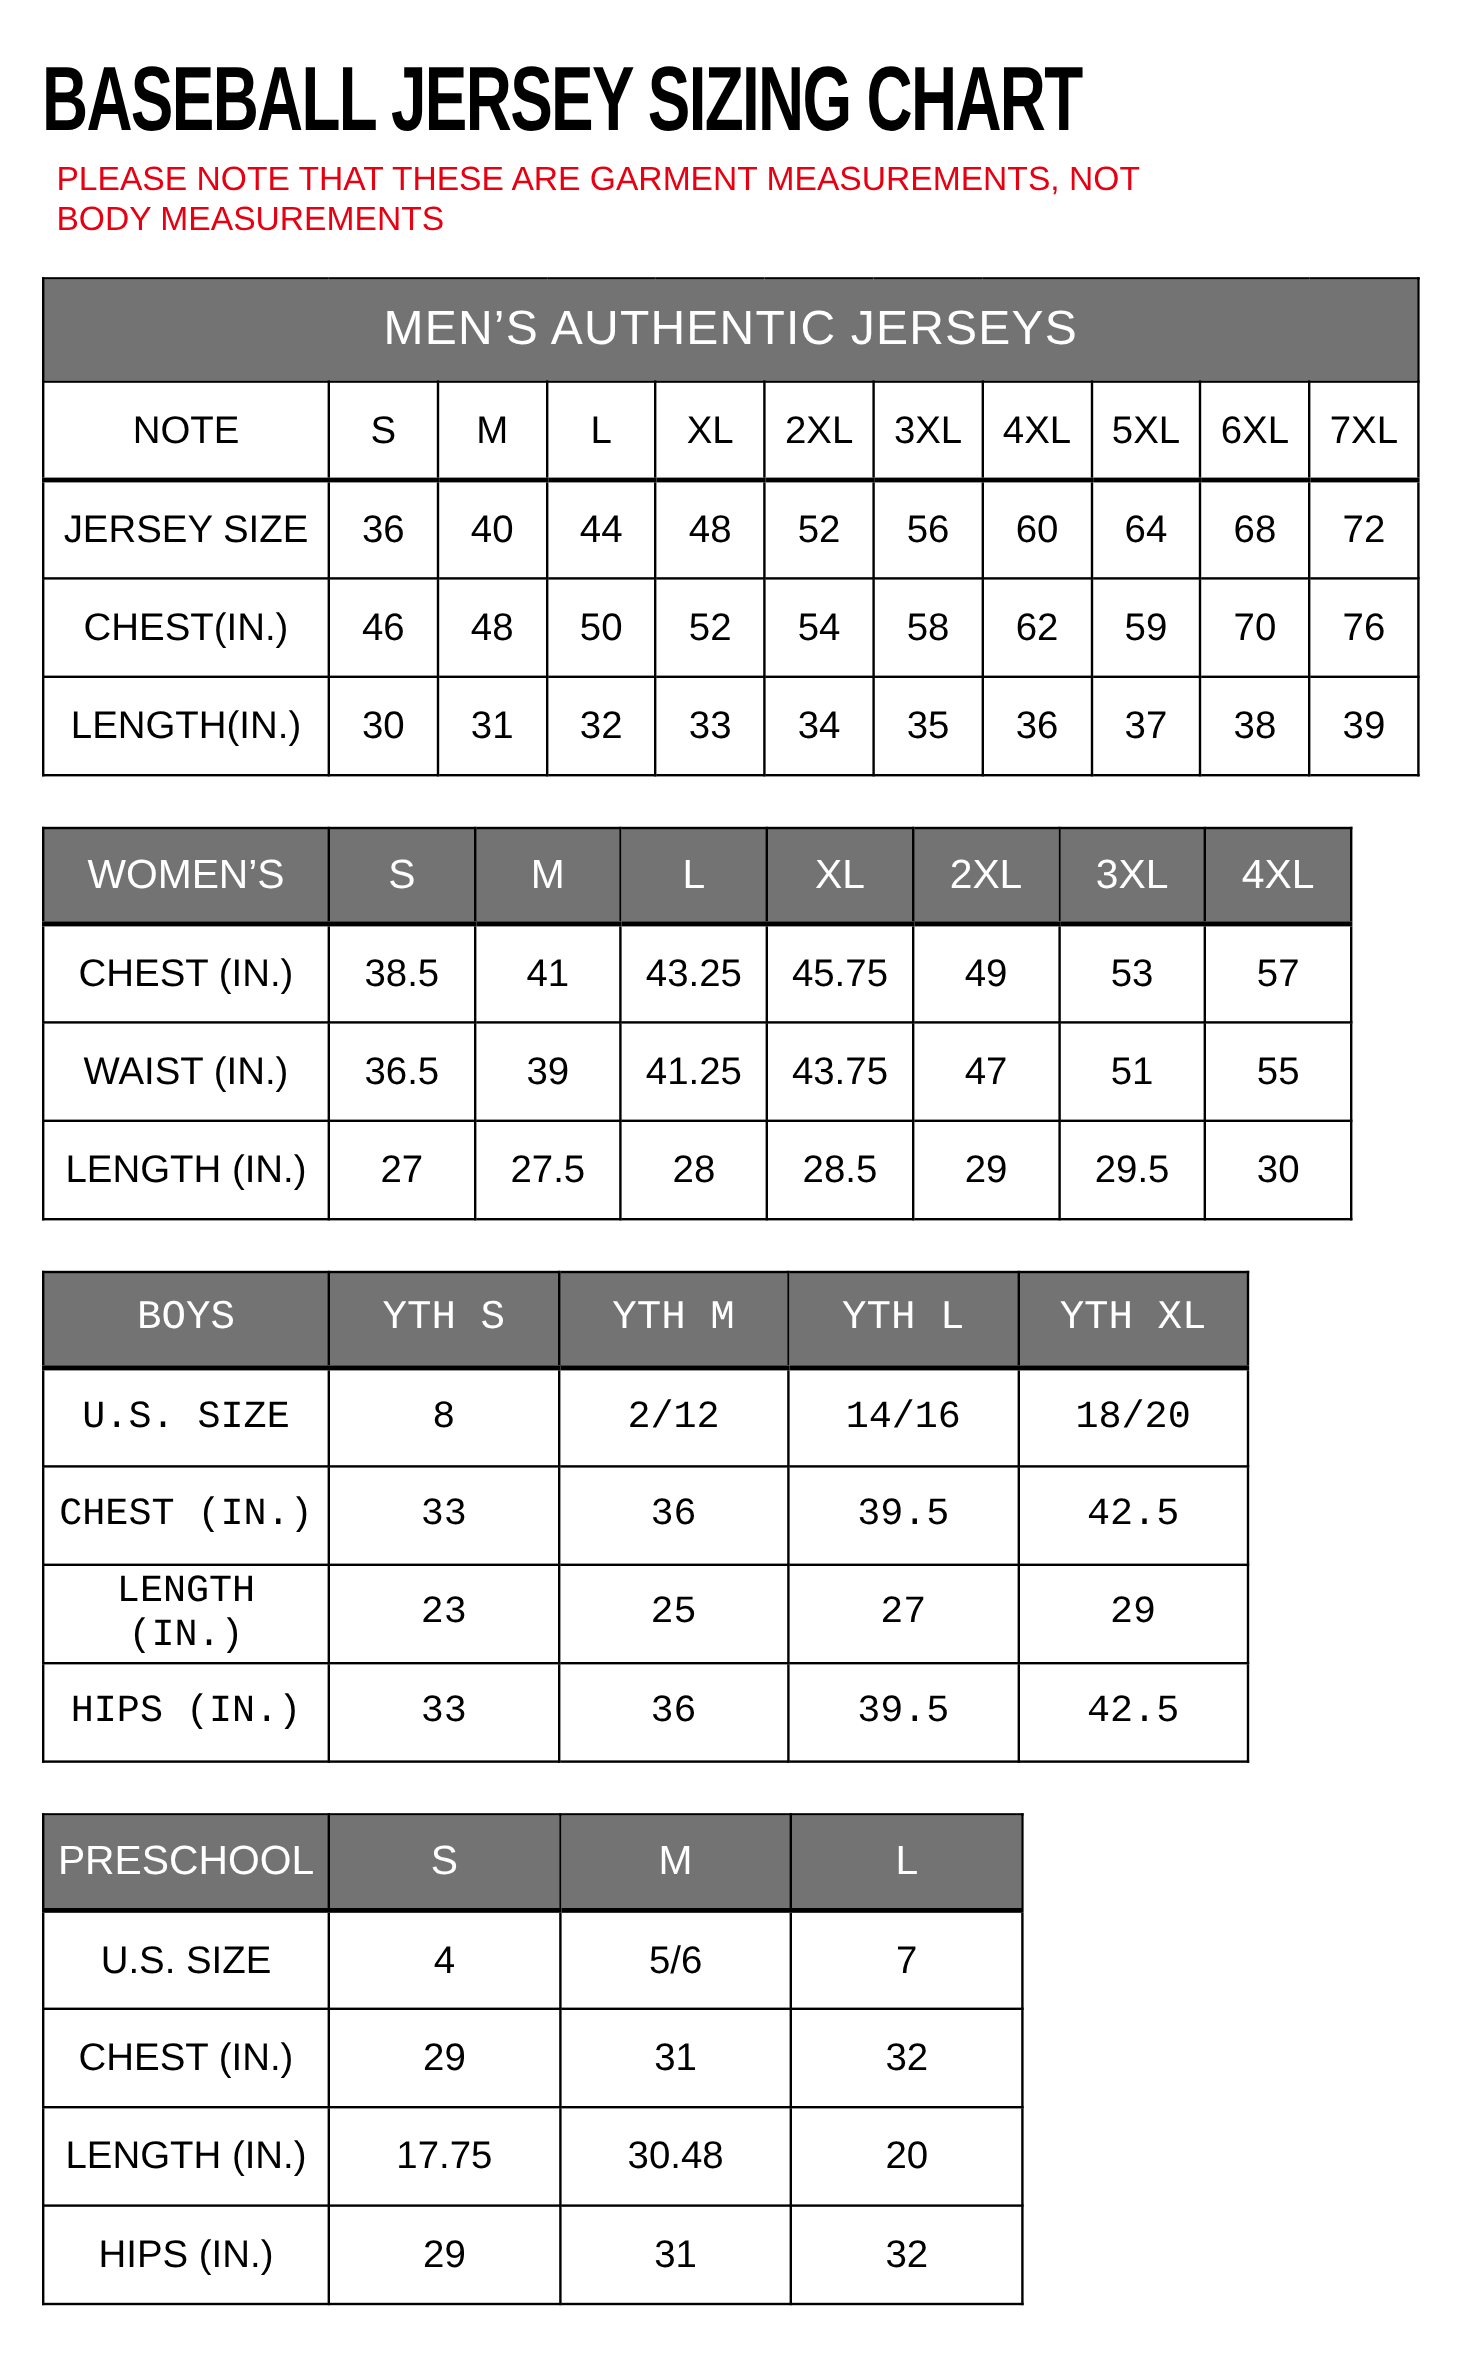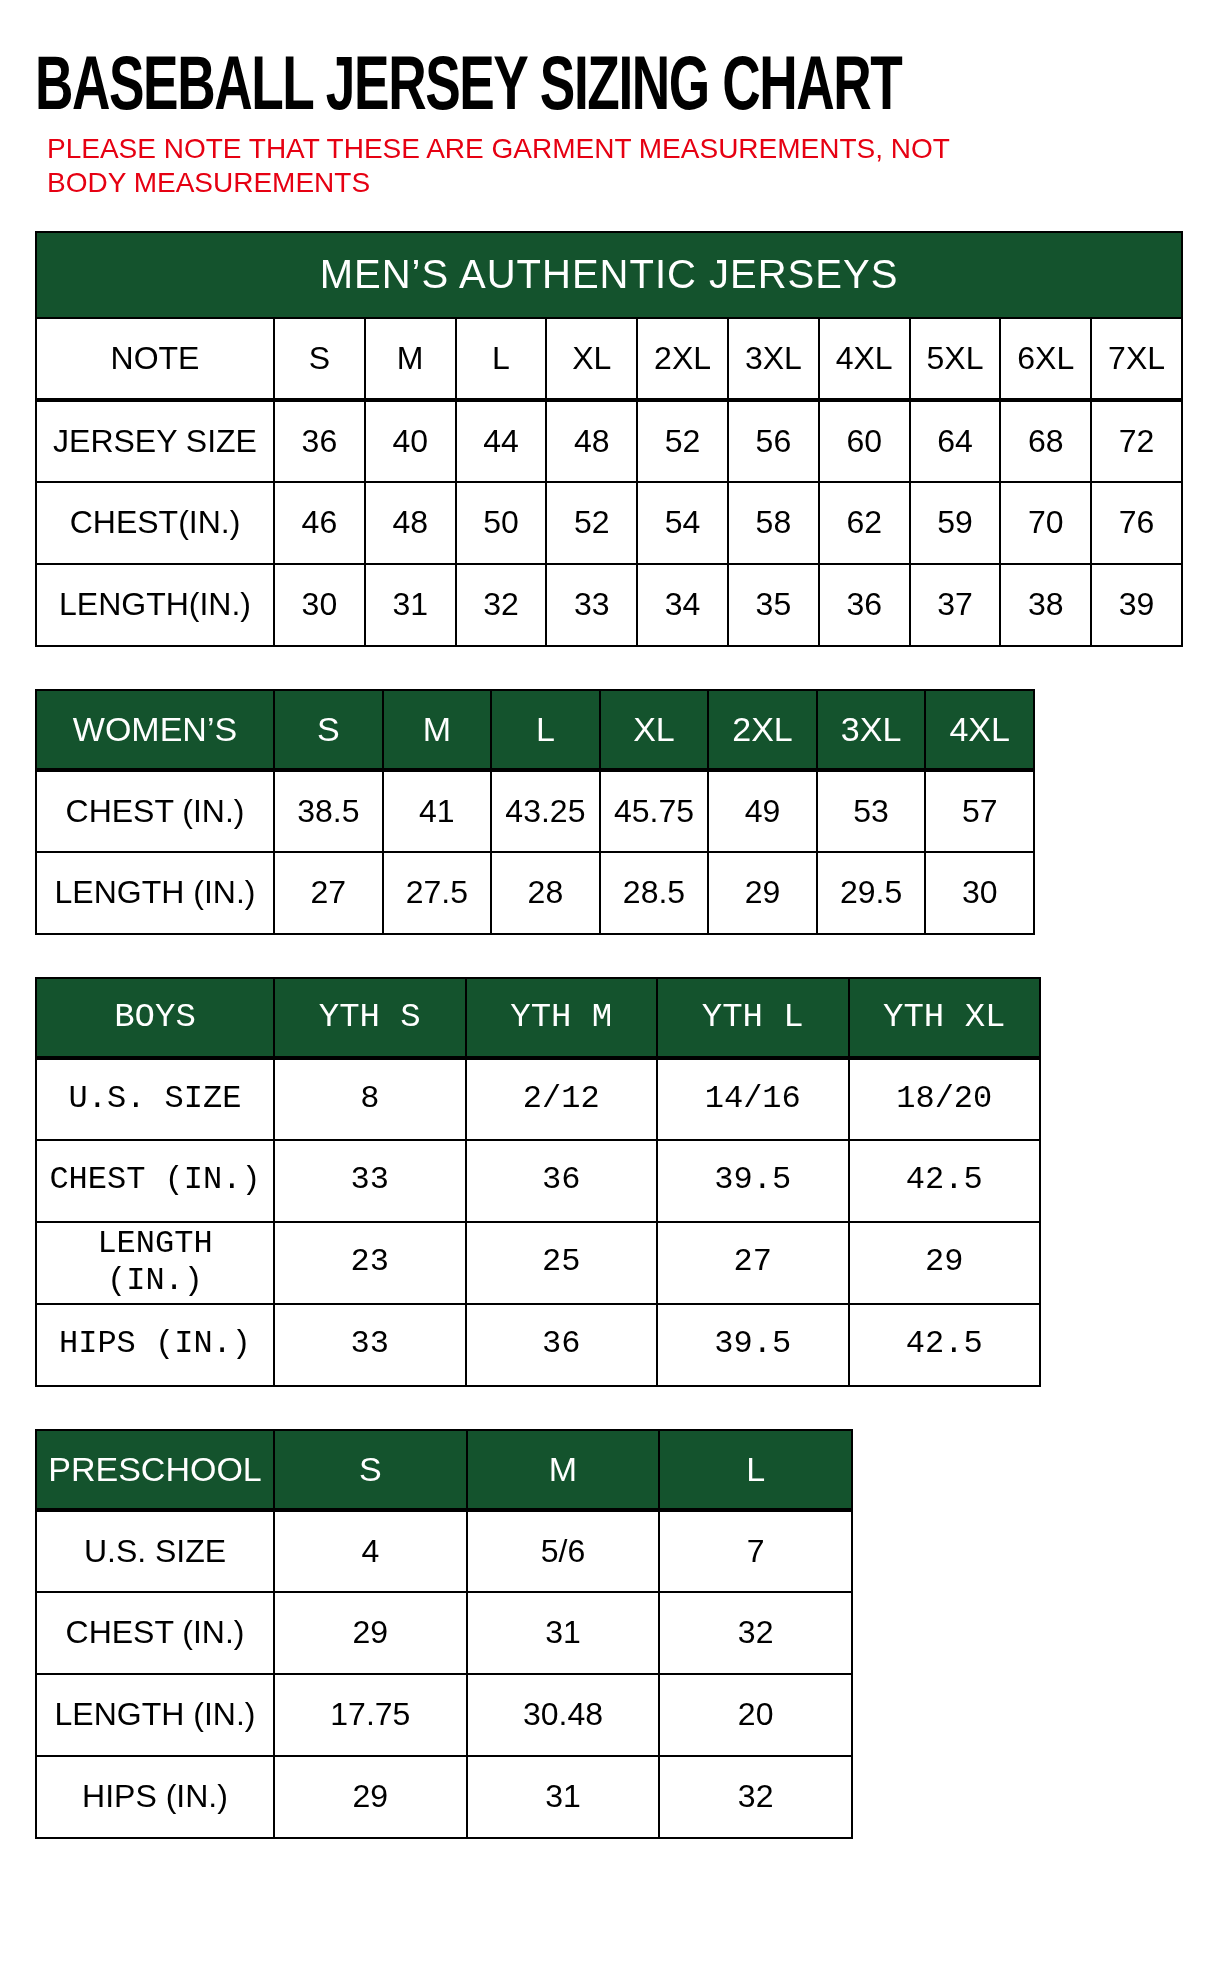--- a/index.html
+++ b/index.html
@@ -42,34 +42,34 @@
   }
   .t th, .t td {
     border: 2px solid #000;
     text-align: center;
     vertical-align: middle;
     font-weight: normal;
     overflow: hidden;
   }
   .t td { font-size: 32px; height: 82px; line-height: 1.15; padding: 2px 4px; }
   .t thead th {
-    background: #14532d;
+    background: #737373;
     color: #ffffff;
     font-size: 34px;
     height: 80px;
     border-bottom-width: 4px;
     padding: 2px 4px;
   }
   col.label-col { width: 238px; }
 
   .t-mens { width: 1148px; }
   .t-mens thead th.banner { font-size: 40px; height: 86px; letter-spacing: 1px; border-bottom-width: 2px; }
   .t-mens tbody tr:first-child td { border-bottom-width: 4px; }
 
-  .t-womens { width: 1000px; }
+  .t-womens { width: 1092px; }
   .t-boys { width: 1006px; font-family: Liberation Mono, monospace; }
   .t-preschool { width: 818px; }
 </style>
 </head>
 <body>
 
 <div class="page">
 
   <div class="title-wrap">
     <span class="title-squeeze">BASEBALL JERSEY SIZING CHART</span>
@@ -180,20 +180,30 @@
           <td>CHEST (IN.)</td>
           <td>38.5</td>
           <td>41</td>
           <td>43.25</td>
           <td>45.75</td>
           <td>49</td>
           <td>53</td>
           <td>57</td>
         </tr>
         <tr>
+          <td>WAIST (IN.)</td>
+          <td>36.5</td>
+          <td>39</td>
+          <td>41.25</td>
+          <td>43.75</td>
+          <td>47</td>
+          <td>51</td>
+          <td>55</td>
+        </tr>
+        <tr>
           <td>LENGTH (IN.)</td>
           <td>27</td>
           <td>27.5</td>
           <td>28</td>
           <td>28.5</td>
           <td>29</td>
           <td>29.5</td>
           <td>30</td>
         </tr>
       </tbody>

